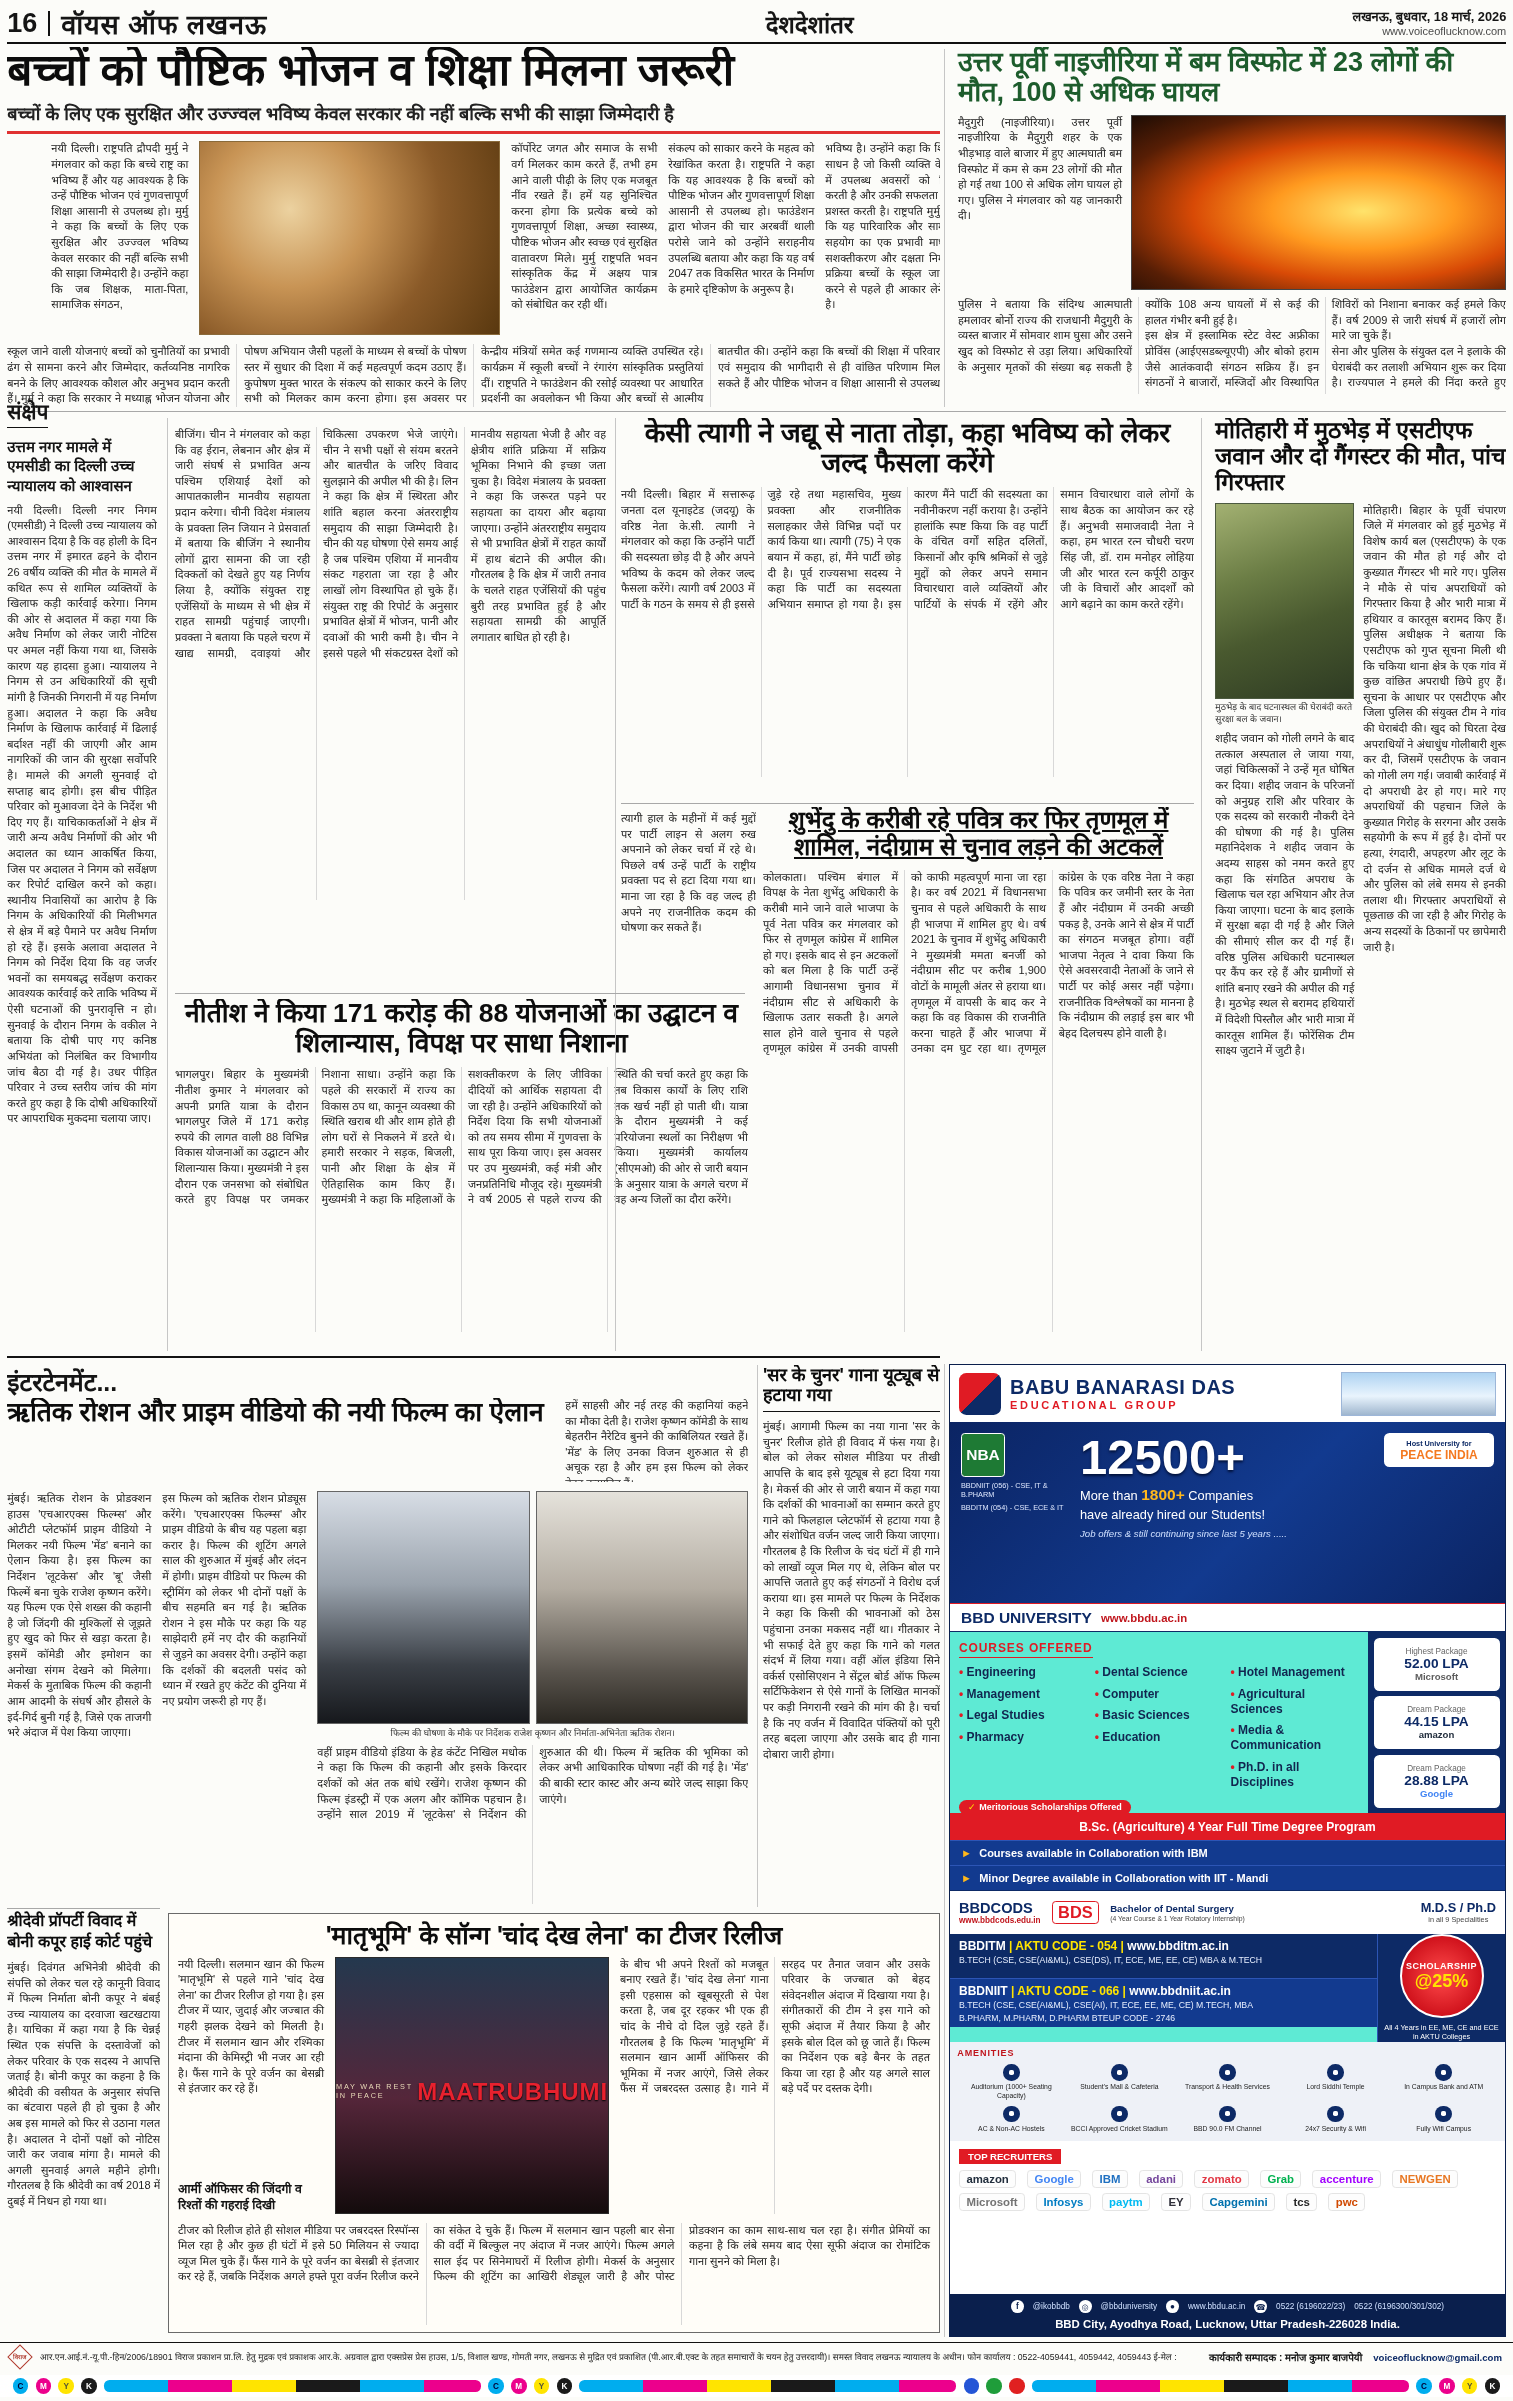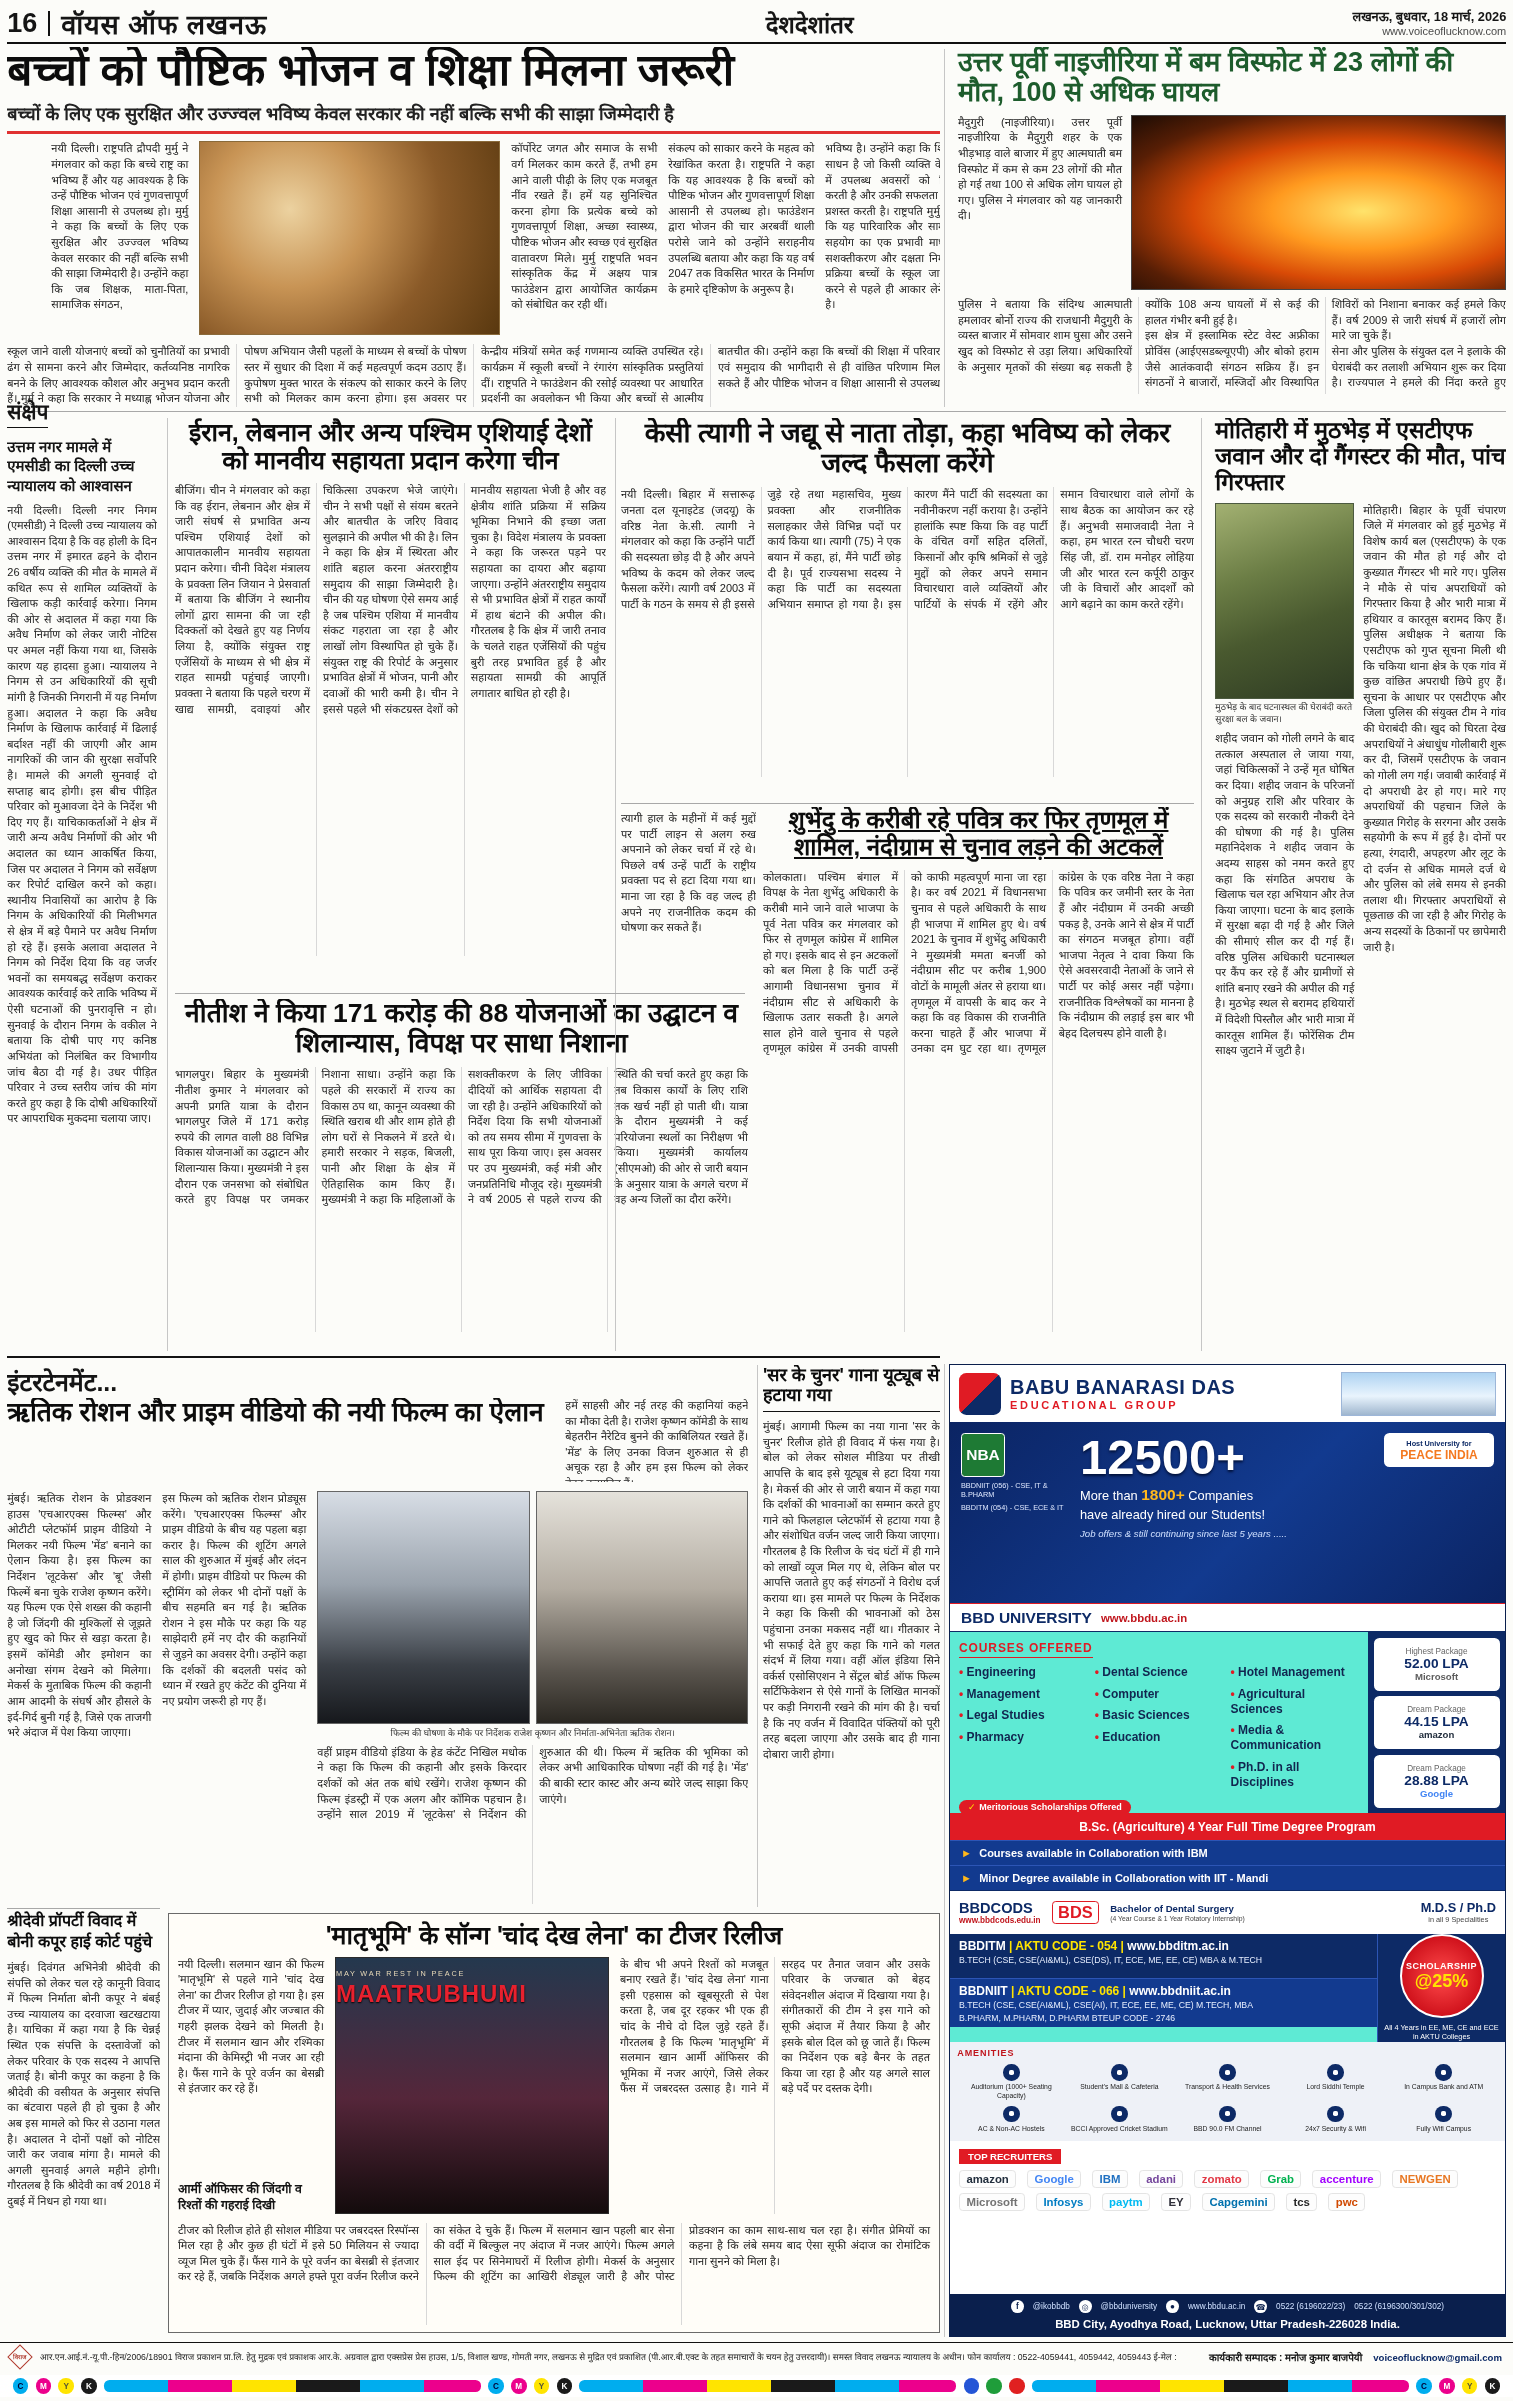--- a/index.html
+++ b/index.html
@@ -85,21 +85,21 @@
 .ent-ph2{background:linear-gradient(180deg,#e5e2db 0%,#b3aca1 42%,#58534c 78%,#2a2721 100%);}
 .hri-cap{margin:3.7px 0 5.5px 0;text-align:center;}
 .hri-under{flex:1;column-count:2;column-gap:12.8px;column-rule:0.9px solid #d8d8d8;}
 .sridevi{left:7.3px;top:1911px;width:153px;height:422px;}
 .h-sri{font-size:16px;line-height:1.3;margin-bottom:7.3px;}
 .maatru{left:168px;top:1913px;width:772px;height:420px;border:0.9px solid #6a6a6a;padding:7.3px 9px;background:#fffdf8;}
 .h-maa{font-size:25px;}
 .maa-row{display:flex;gap:11px;margin-top:7.3px;height:257px;}
 .maa-left{width:146px;flex:0 0 146px;display:flex;flex-direction:column;}
 .maa-sub{font-size:12.3px;font-weight:bold;line-height:1.3;margin-top:5.5px;}
-.poster{width:274px;flex:0 0 274px;height:257px;border:0.9px solid #2b2b2b;background:linear-gradient(180deg,#24384e 0%,#55263a 55%,#130b0c 100%);display:flex;flex-direction:column;align-items:flex-start;padding-top:11px;}
+.poster{width:274px;flex:0 0 274px;height:257px;border:0.9px solid #2b2b2b;background:linear-gradient(180deg,#24384e 0%,#55263a 55%,#130b0c 100%);display:flex;flex-direction:row;align-items:center;padding-top:11px;}
 .poster-tag{font-size:7.3px;letter-spacing:1.8px;color:#e8d9b8;}
 .poster-title{font-size:24px;font-weight:bold;color:#e8212e;letter-spacing:0.9px;margin-top:2.7px;text-shadow:0 0.9px 1.8px #000;}
 .maa-right{flex:1;column-count:2;column-gap:12.8px;column-rule:0.9px solid #d8d8d8;}
 .maa-bottom{margin-top:9px;column-count:3;column-gap:14.6px;column-rule:0.9px solid #d8d8d8;height:102px;}
 
 
 .ad{left:949px;top:1364px;width:557px;height:973px;border:0.9px solid #0a1f4d;display:flex;flex-direction:column;background:#5eead4;}
 .ad-top{height:57px;display:flex;align-items:center;gap:9px;padding:5.5px 9px;background:#fff;}
 .bbd-logo{width:42px;height:42px;border-radius:7.3px;background:linear-gradient(135deg,#e01b24 0 50%,#0d2a66 50% 100%);flex:0 0 42px;}
 .ad-brand-name{font-size:20px;font-weight:bold;color:#0d2a66;letter-spacing:0.5px;}
@@ -244,21 +244,20 @@
   <div class="hrl" style="left:7.3px;top:411px;width:1499px;"></div>
   <div class="vl" style="left:944px;top:49px;height:358px;"></div>
 
   <div class="abs brief">
     <div class="brief-label">संक्षेप</div>
     <div class="brief-head">उत्तम नगर मामले में एमसीडी का दिल्ली उच्च न्यायालय को आश्वासन</div>
     <p class="bt">नयी दिल्ली। दिल्ली नगर निगम (एमसीडी) ने दिल्ली उच्च न्यायालय को आश्वासन दिया है कि वह होली के दिन उत्तम नगर में इमारत ढहने के दौरान 26 वर्षीय व्यक्ति की मौत के मामले में कथित रूप से शामिल व्यक्तियों के खिलाफ कड़ी कार्रवाई करेगा। निगम की ओर से अदालत में कहा गया कि अवैध निर्माण को लेकर जारी नोटिस पर अमल नहीं किया गया था, जिसके कारण यह हादसा हुआ। न्यायालय ने निगम से उन अधिकारियों की सूची मांगी है जिनकी निगरानी में यह निर्माण हुआ। अदालत ने कहा कि अवैध निर्माण के खिलाफ कार्रवाई में ढिलाई बर्दाश्त नहीं की जाएगी और आम नागरिकों की जान की सुरक्षा सर्वोपरि है। मामले की अगली सुनवाई दो सप्ताह बाद होगी। इस बीच पीड़ित परिवार को मुआवजा देने के निर्देश भी दिए गए हैं। याचिकाकर्ताओं ने क्षेत्र में जारी अन्य अवैध निर्माणों की ओर भी अदालत का ध्यान आकर्षित किया, जिस पर अदालत ने निगम को सर्वेक्षण कर रिपोर्ट दाखिल करने को कहा। स्थानीय निवासियों का आरोप है कि निगम के अधिकारियों की मिलीभगत से क्षेत्र में बड़े पैमाने पर अवैध निर्माण हो रहे हैं। इसके अलावा अदालत ने निगम को निर्देश दिया कि वह जर्जर भवनों का समयबद्ध सर्वेक्षण कराकर आवश्यक कार्रवाई करे ताकि भविष्य में ऐसी घटनाओं की पुनरावृत्ति न हो। सुनवाई के दौरान निगम के वकील ने बताया कि दोषी पाए गए कनिष्ठ अभियंता को निलंबित कर विभागीय जांच बैठा दी गई है। उधर पीड़ित परिवार ने उच्च स्तरीय जांच की मांग करते हुए कहा है कि दोषी अधिकारियों पर आपराधिक मुकदमा चलाया जाए।</p>
   </div>
 
   <div class="abs china">
-    <div class="hl h-china center">ईरान, लेबनान और अन्य पश्चिम एशियाई देशों को मानवीय सहायता प्रदान करेगा चीन</div>
     <p class="bt china-body">बीजिंग। चीन ने मंगलवार को कहा कि वह ईरान, लेबनान और क्षेत्र में जारी संघर्ष से प्रभावित अन्य पश्चिम एशियाई देशों को आपातकालीन मानवीय सहायता प्रदान करेगा। चीनी विदेश मंत्रालय के प्रवक्ता लिन जियान ने प्रेसवार्ता में बताया कि बीजिंग ने स्थानीय लोगों द्वारा सामना की जा रही दिक्कतों को देखते हुए यह निर्णय लिया है, क्योंकि संयुक्त राष्ट्र एजेंसियों के माध्यम से भी क्षेत्र में राहत सामग्री पहुंचाई जाएगी। प्रवक्ता ने बताया कि पहले चरण में खाद्य सामग्री, दवाइयां और चिकित्सा उपकरण भेजे जाएंगे। चीन ने सभी पक्षों से संयम बरतने और बातचीत के जरिए विवाद सुलझाने की अपील भी की है। लिन ने कहा कि क्षेत्र में स्थिरता और शांति बहाल करना अंतरराष्ट्रीय समुदाय की साझा जिम्मेदारी है। चीन की यह घोषणा ऐसे समय आई है जब पश्चिम एशिया में मानवीय संकट गहराता जा रहा है और लाखों लोग विस्थापित हो चुके हैं। संयुक्त राष्ट्र की रिपोर्ट के अनुसार प्रभावित क्षेत्रों में भोजन, पानी और दवाओं की भारी कमी है। चीन ने इससे पहले भी संकटग्रस्त देशों को मानवीय सहायता भेजी है और वह क्षेत्रीय शांति प्रक्रिया में सक्रिय भूमिका निभाने की इच्छा जता चुका है। विदेश मंत्रालय के प्रवक्ता ने कहा कि जरूरत पड़ने पर सहायता का दायरा और बढ़ाया जाएगा। उन्होंने अंतरराष्ट्रीय समुदाय से भी प्रभावित क्षेत्रों में राहत कार्यों में हाथ बंटाने की अपील की। गौरतलब है कि क्षेत्र में जारी तनाव के चलते राहत एजेंसियों की पहुंच बुरी तरह प्रभावित हुई है और सहायता सामग्री की आपूर्ति लगातार बाधित हो रही है।</p>
   </div>
 
   <div class="abs kc">
     <div class="hl h-kc center">केसी त्यागी ने जद्यू से नाता तोड़ा, कहा भविष्य को लेकर जल्द फैसला करेंगे</div>
     <p class="bt kc-body">नयी दिल्ली। बिहार में सत्तारूढ़ जनता दल यूनाइटेड (जदयू) के वरिष्ठ नेता के.सी. त्यागी ने मंगलवार को कहा कि उन्होंने पार्टी की सदस्यता छोड़ दी है और अपने भविष्य के कदम को लेकर जल्द फैसला करेंगे। त्यागी वर्ष 2003 में पार्टी के गठन के समय से ही इससे जुड़े रहे तथा महासचिव, मुख्य प्रवक्ता और राजनीतिक सलाहकार जैसे विभिन्न पदों पर कार्य किया था। त्यागी (75) ने एक बयान में कहा, हां, मैंने पार्टी छोड़ दी है। पूर्व राज्यसभा सदस्य ने कहा कि पार्टी का सदस्यता अभियान समाप्त हो गया है। इस कारण मैंने पार्टी की सदस्यता का नवीनीकरण नहीं कराया है। उन्होंने हालांकि स्पष्ट किया कि वह पार्टी के वंचित वर्गों सहित दलितों, किसानों और कृषि श्रमिकों से जुड़े मुद्दों को लेकर अपने समान विचारधारा वाले व्यक्तियों और पार्टियों के संपर्क में रहेंगे और समान विचारधारा वाले लोगों के साथ बैठक का आयोजन कर रहे हैं। अनुभवी समाजवादी नेता ने कहा, हम भारत रत्न चौधरी चरण सिंह जी, डॉ. राम मनोहर लोहिया जी और भारत रत्न कर्पूरी ठाकुर जी के विचारों और आदर्शों को आगे बढ़ाने का काम करते रहेंगे।</p>
   </div>
   <div class="abs kc-cont">
     <p class="bt">त्यागी हाल के महीनों में कई मुद्दों पर पार्टी लाइन से अलग रुख अपनाने को लेकर चर्चा में रहे थे। पिछले वर्ष उन्हें पार्टी के राष्ट्रीय प्रवक्ता पद से हटा दिया गया था। माना जा रहा है कि वह जल्द ही अपने नए राजनीतिक कदम की घोषणा कर सकते हैं।</p>
   </div>

